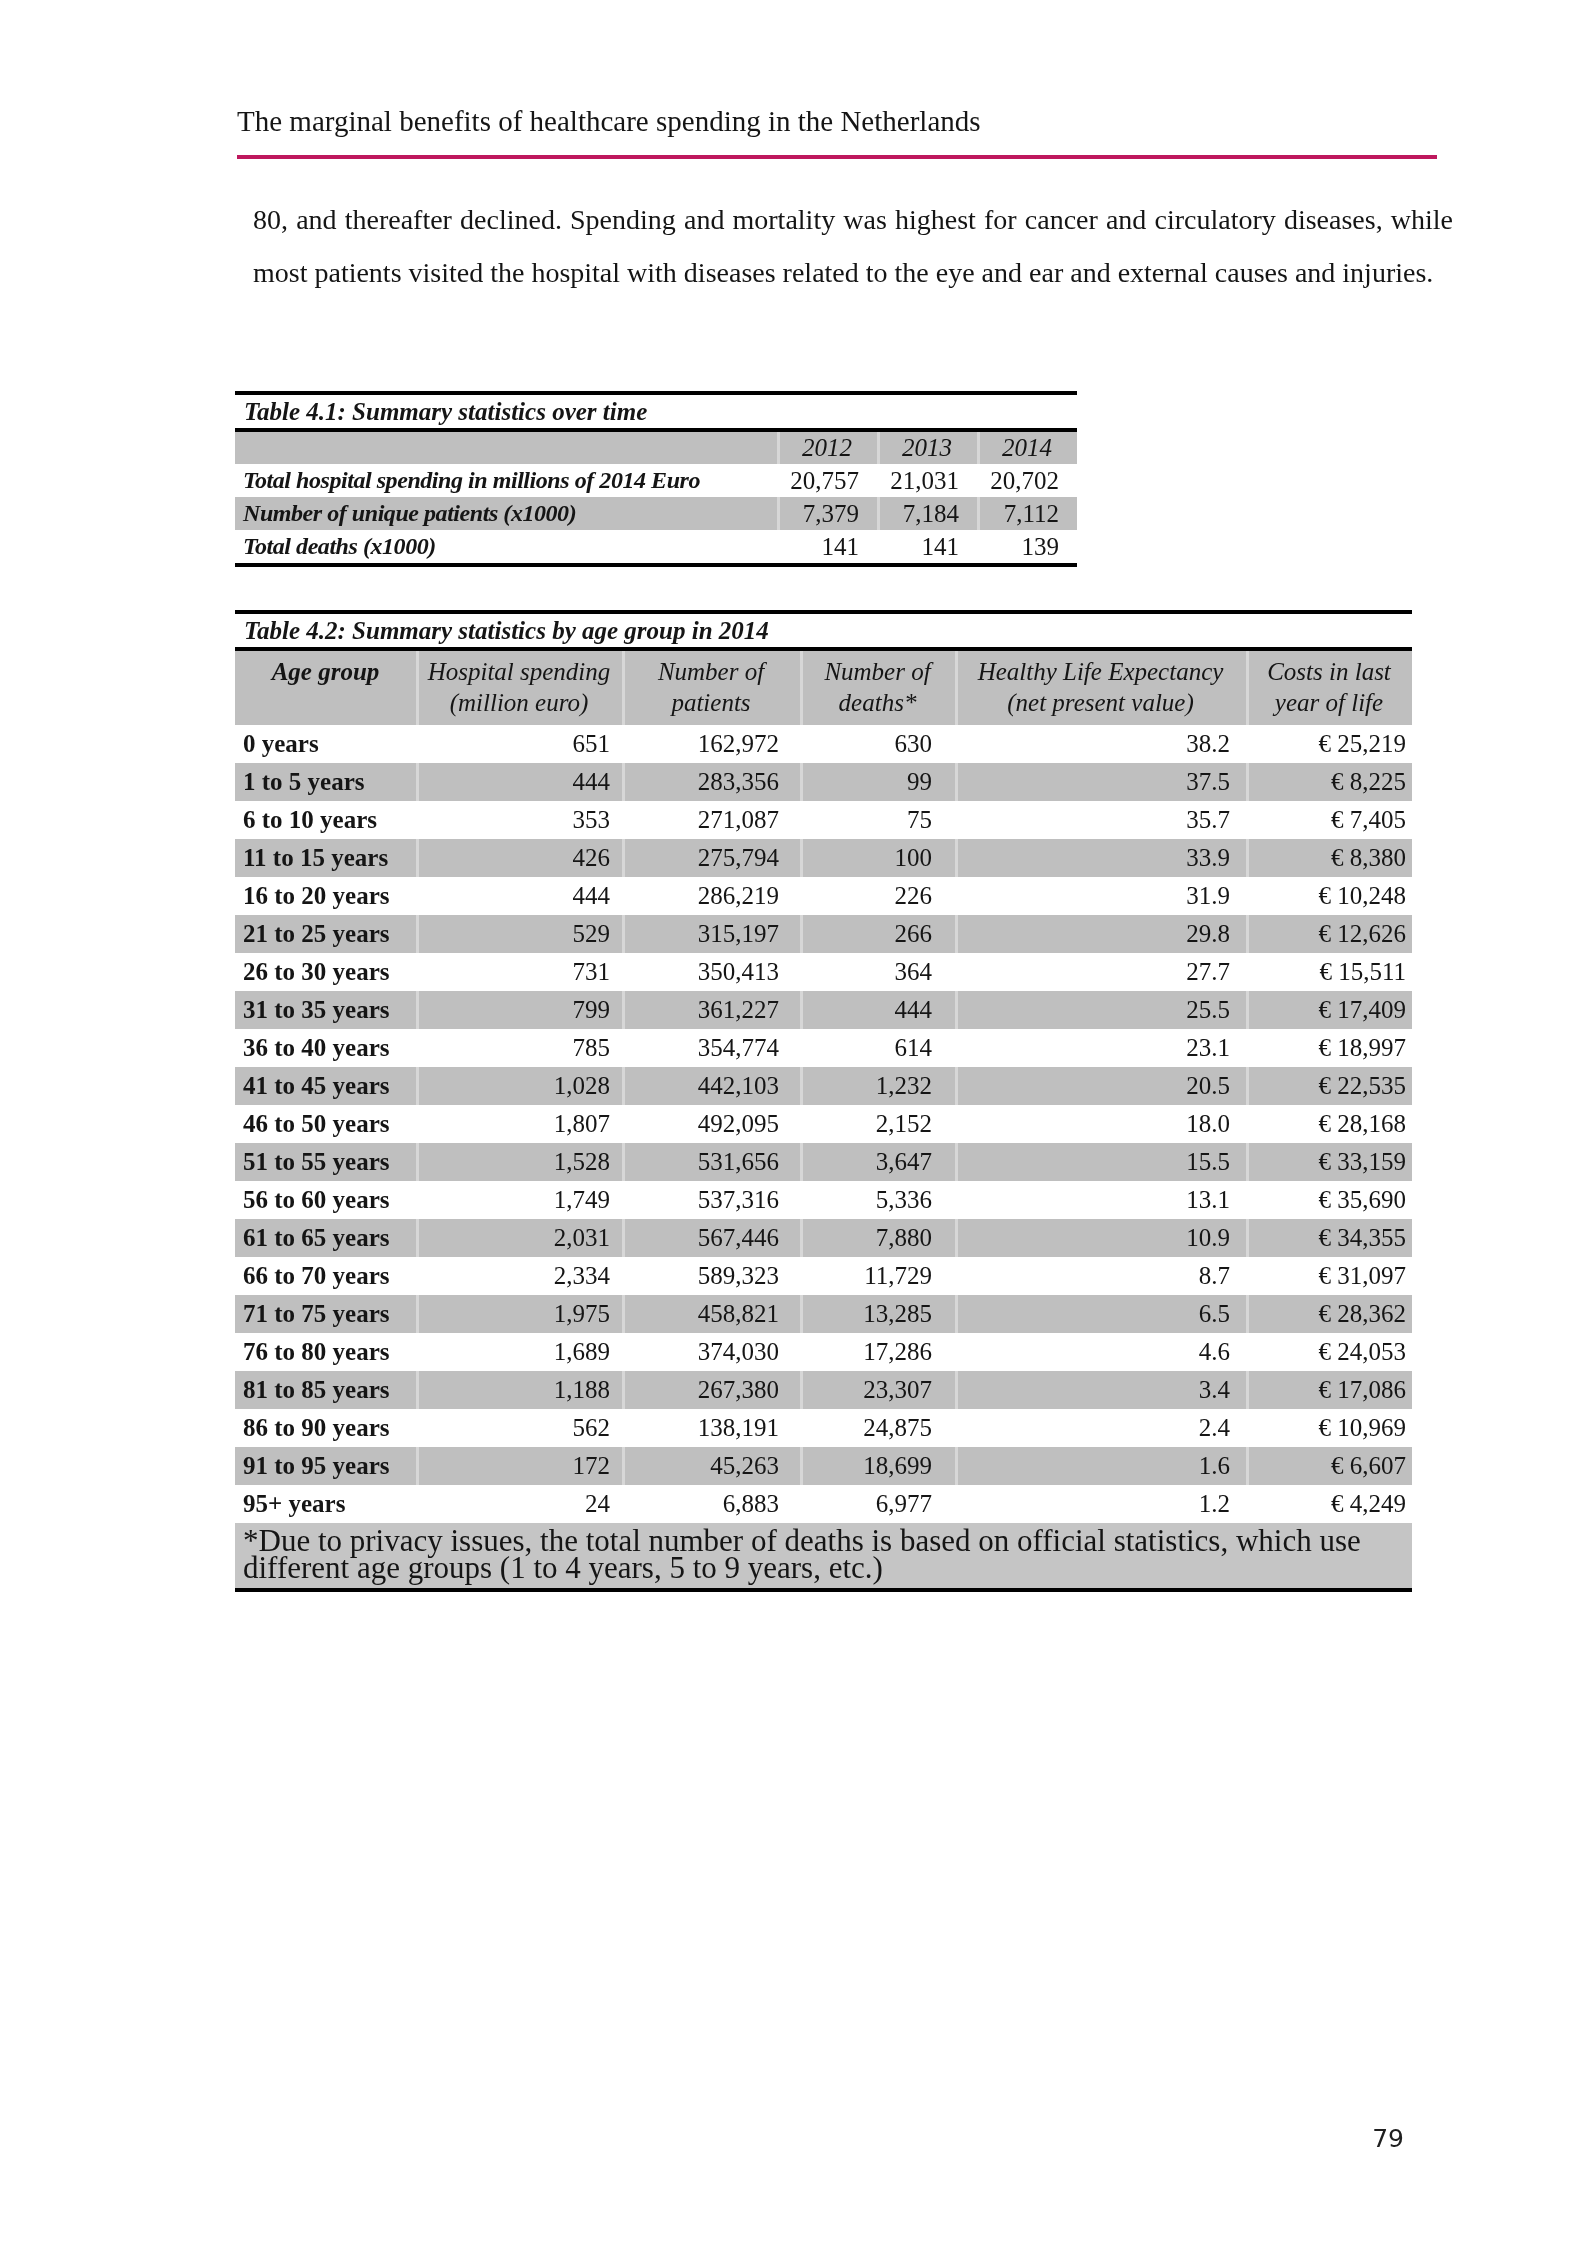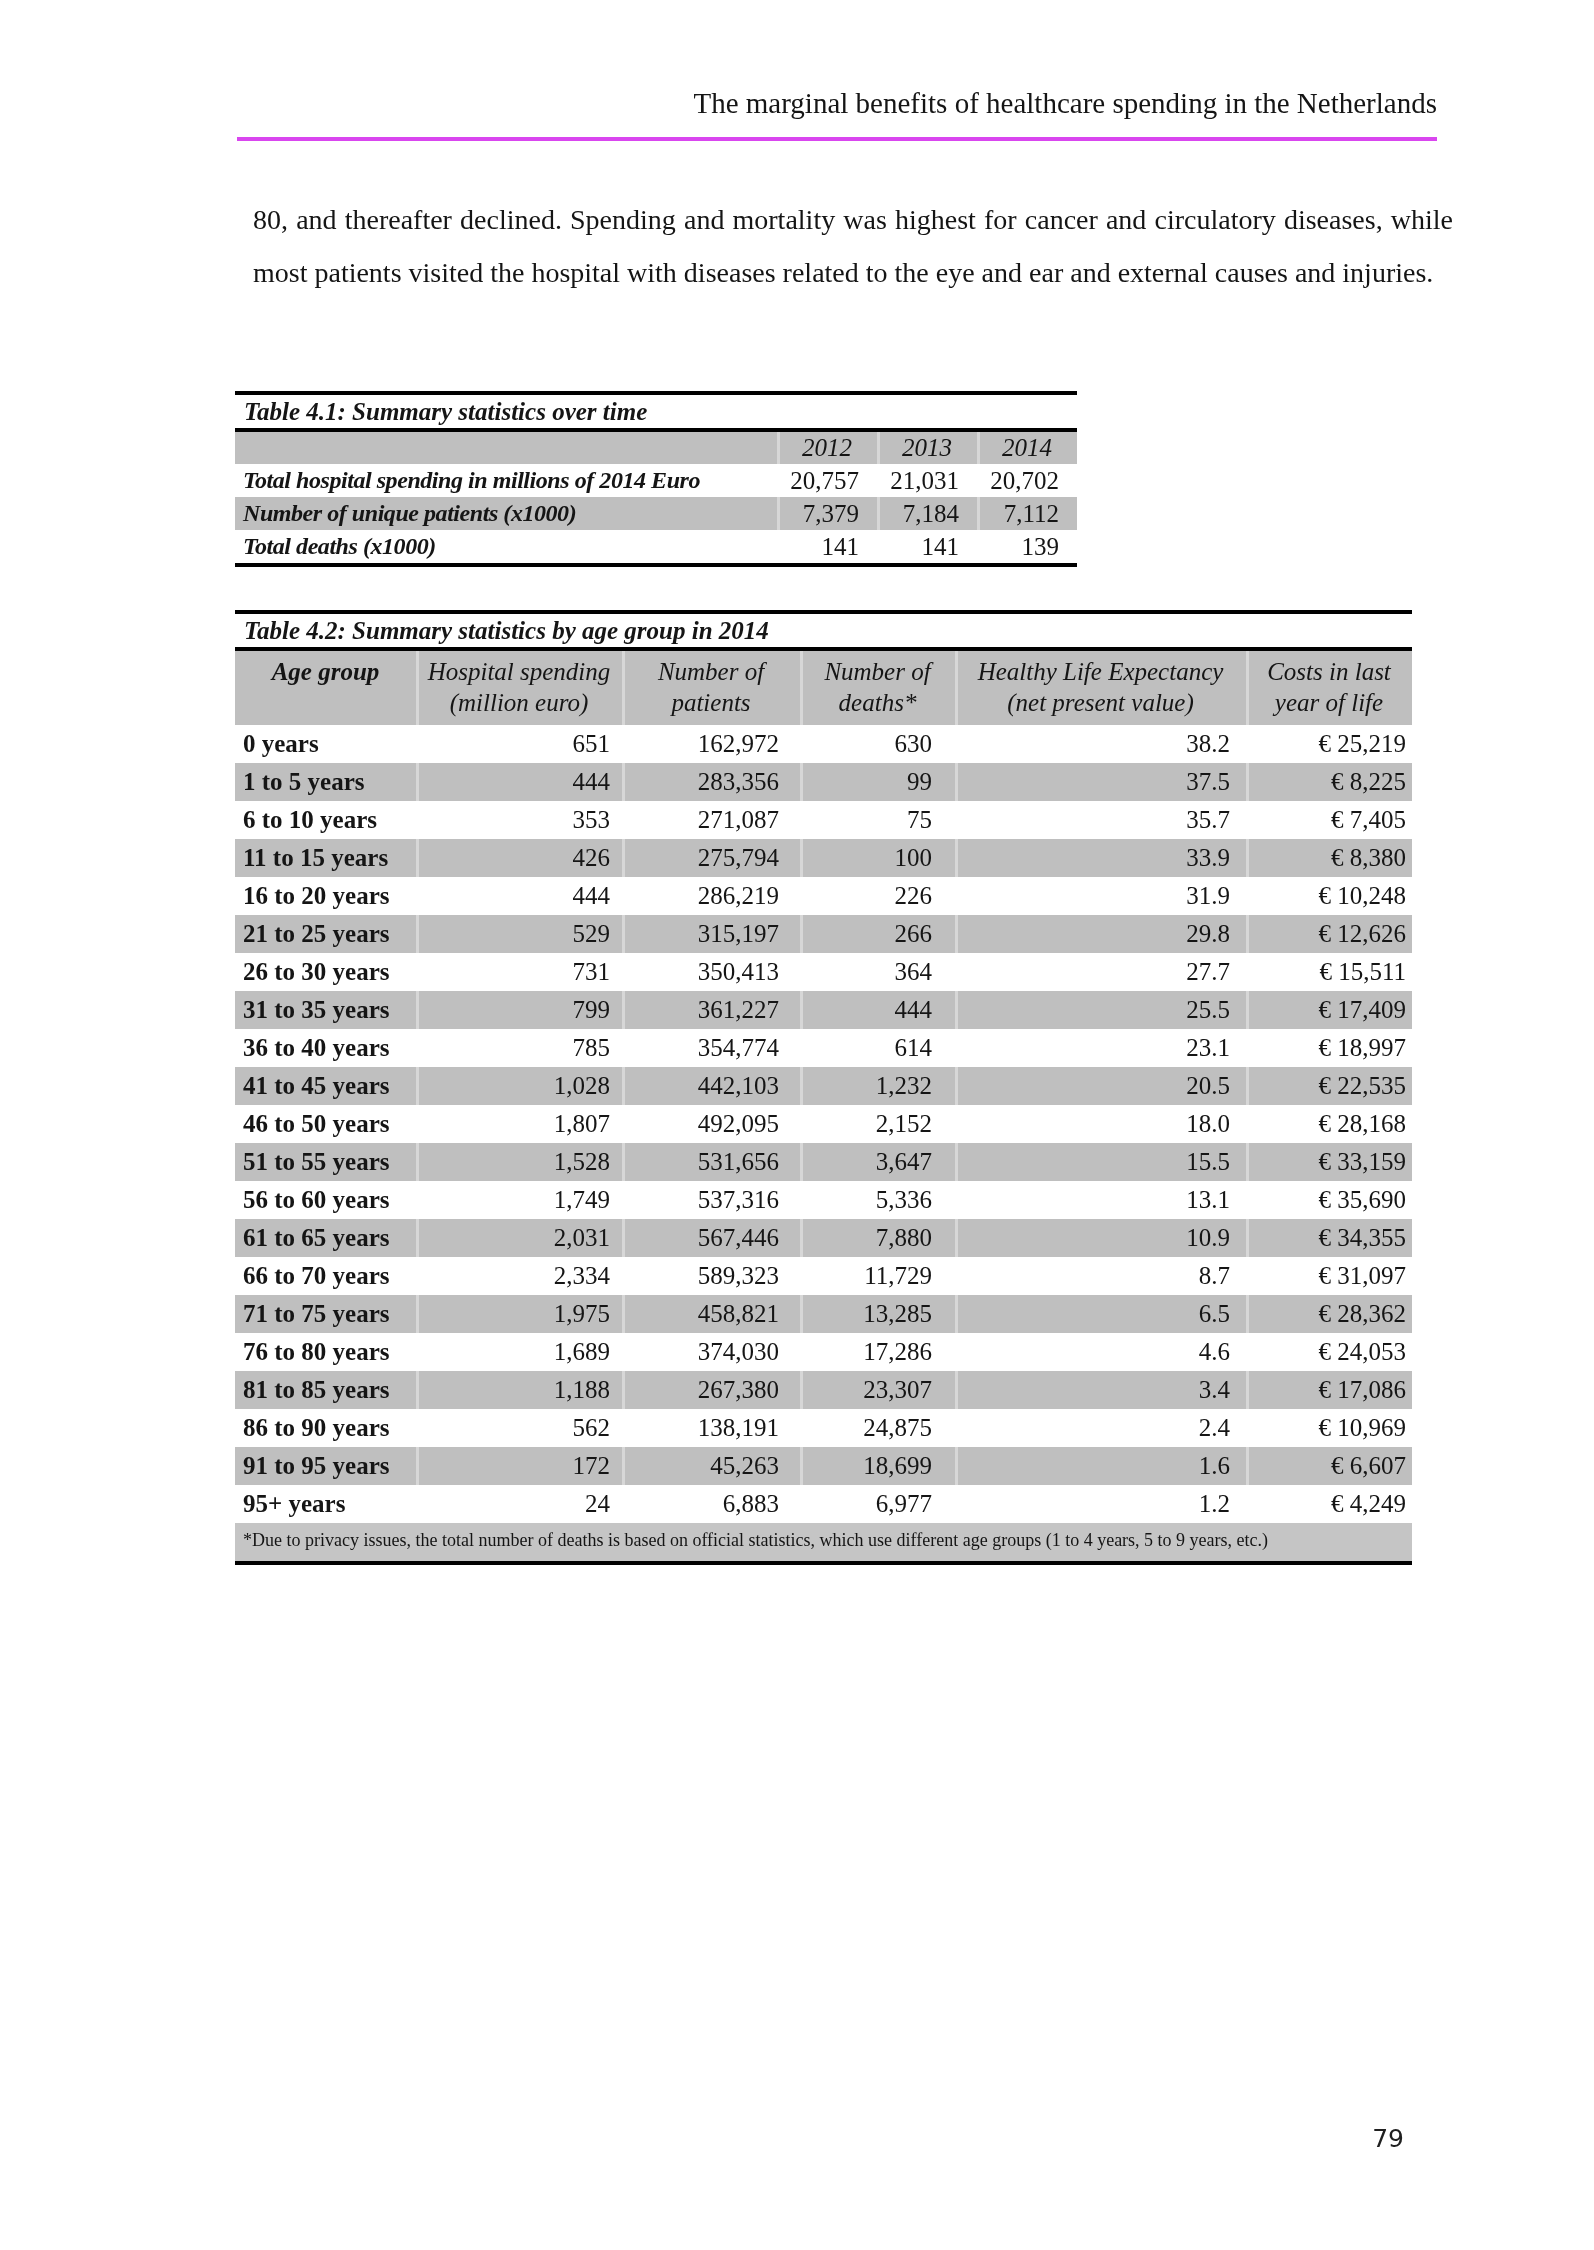--- a/index.html
+++ b/index.html
@@ -2,23 +2,23 @@
 <html><head>
 <meta charset="utf-8">
 <style>
   html, body { margin:0; padding:0; }
   body {
     width:1594px; height:2250px; position:relative; background:#ffffff;
     font-family:"Liberation Serif", serif; color:#151515; overflow:hidden;
   }
 
   .page-header {
-    position:absolute; left:237px; top:86px; width:1200px;
-    text-align:right; font-size:29px; line-height:34px;
-    padding-bottom:17px; border-bottom:4px solid #d946ef;
+    position:absolute; left:237px; top:104px; width:1200px;
+    text-align:left; font-size:29px; line-height:34px;
+    padding-bottom:17px; border-bottom:4px solid #be185d;
   }
 
   .body-paragraph {
     position:absolute; left:237px; top:177px; width:1200px;
     font-size:28px; line-height:53px; text-align:justify; margin:16px;
   }
 
   .tbl { position:absolute; left:235px; border-top:4px solid #000; }
   .tbl1 { top:391px; width:842px; }
   .tbl2 { top:610px; width:1177px; }
@@ -53,21 +53,21 @@
   .tbl2 td { font-size:25px; line-height:28px; padding-top:5px; padding-bottom:5px; white-space:nowrap; }
   .tbl2 td.age { font-weight:bold; padding-left:8px; }
   .tbl2 td.num { text-align:right; }
   .tbl2 td.n1 { padding-right:12px; }
   .tbl2 td.n2 { padding-right:21px; }
   .tbl2 td.n3 { padding-right:23px; }
   .tbl2 td.n4 { padding-right:16px; }
   .tbl2 td.n5 { padding-right:6px; }
 
   td.footnote {
-    background:#c5c5c5; font-size:18px; line-height:27px;
+    background:#c5c5c5; font-size:31px; line-height:27px;
     padding:4px 12px 7px 8px; white-space:normal;
   }
 
   .page-number {
     position:absolute; left:237px; top:2087px; width:1200px; box-sizing:border-box;
     text-align:right; padding-right:33px;
     font-family:"DejaVu Sans", sans-serif; font-size:25px; color:#202020;margin-top:37px;
   }
 </style>
 </head>

